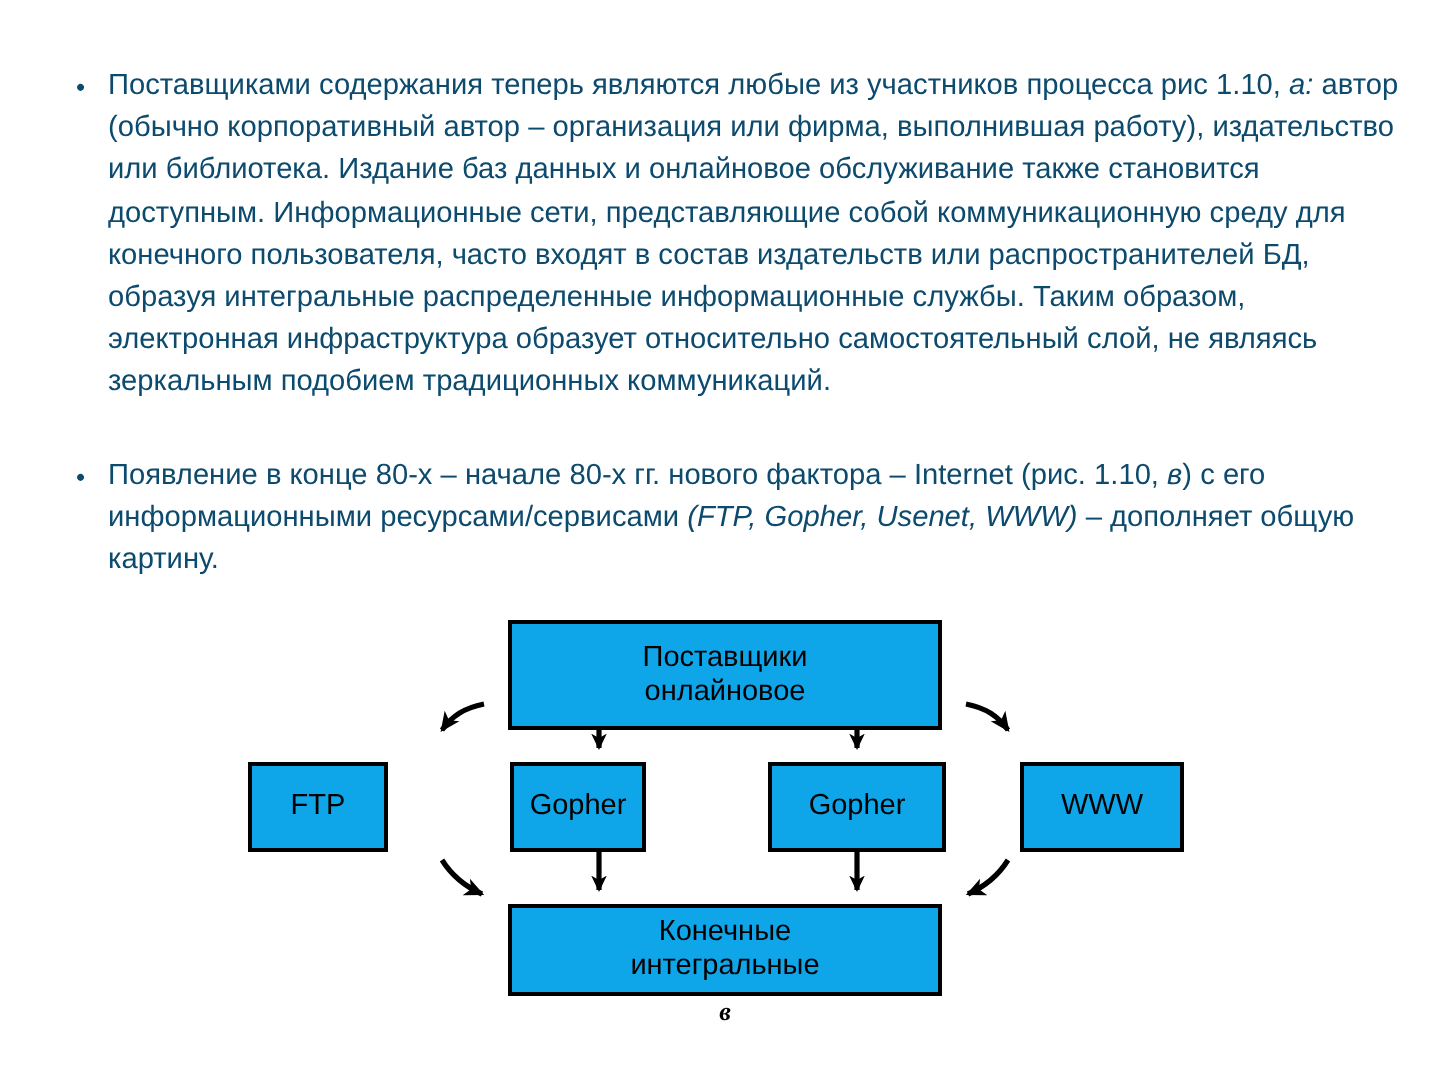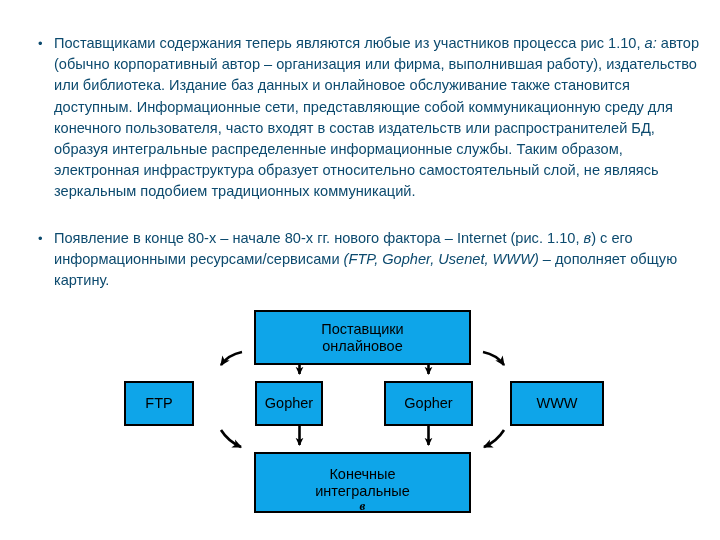--- a/index.html
+++ b/index.html
@@ -90,24 +90,24 @@
   #node-ftp {
     left: 124px; top: 81px; width: 70px; height: 45px;
   }
   #node-gopher {
     left: 255px; top: 81px; width: 68px; height: 45px;
   }
   #node-usenet {
     left: 384px; top: 81px; width: 89px; height: 45px;
   }
   #node-www {
-    left: 510px; top: 81px; width: 94px; height: 45px;
+    left: 510px; top: 81px; width: 82px; height: 45px;
   }
   #node-endusers {
-    left: 254px; top: 152px; width: 217px; height: 61px;
+    left: 254px; top: 152px; width: 217px; height: 46px;
   }
   .node-label { display: block; }
 
   .fig-caption {
     position: absolute;
     left: 254px;
     top: 198px;
     width: 217px;
     text-align: center;
     font-size: 13px;

